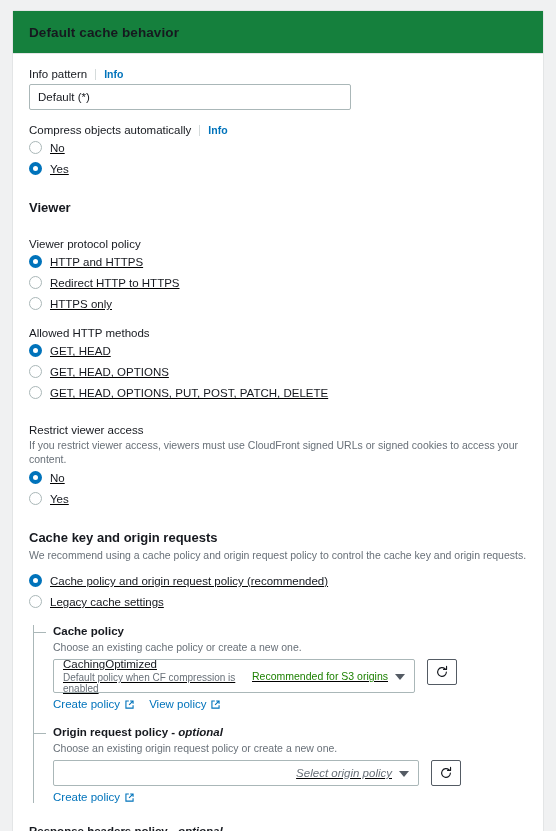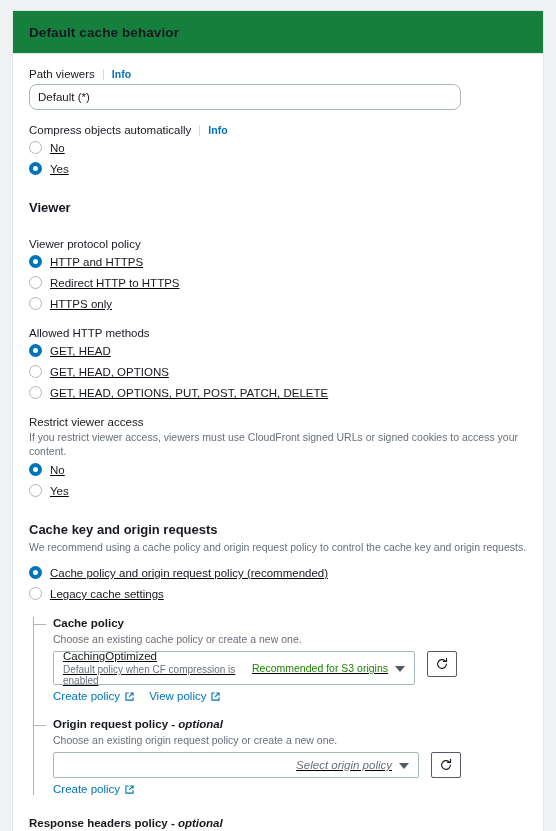--- a/index.html
+++ b/index.html
@@ -48,24 +48,24 @@
   }
   .info-link {
     color: #0073bb;
     font-size: 10.5px;
     font-weight: bold;
     text-decoration: none;
     cursor: pointer;
   }
 
   .text-input {
-    width: 432px;
+    width: 322px;
     height: 26px;
     border: 1px solid #aab7b8;
-    border-radius: 8px;
+    border-radius: 2px;
     background: #fff;
     font-size: 11.5px;
     color: #16191f;
     padding: 0 8px;
     font-family: "Liberation Sans", sans-serif;
     outline: none;
   }
 
   .radio-row {
     display: flex;
@@ -197,21 +197,21 @@
 <div class="card">
 
   <div class="card-header">
     <h2>Default cache behavior</h2>
   </div>
 
   <div class="card-body">
 
     
     <div class="field-label">
-      <span class="lbl">Path viewers</span>
+      <span class="lbl">Info pattern</span>
       <span class="divider-bar"></span>
       <a class="info-link">Info</a>
     </div>
     <input class="text-input" type="text" value="Default (*)" style="">
 
     
     <div class="field-label" style="margin-top:14px">
       <span class="lbl">Compress objects automatically</span>
       <span class="divider-bar"></span>
       <a class="info-link">Info</a>
@@ -259,21 +259,21 @@
       <div class="radio-row">
         <span class="radio"></span>
         <span class="radio-label">GET, HEAD, OPTIONS</span>
       </div>
       <div class="radio-row">
         <span class="radio"></span>
         <span class="radio-label">GET, HEAD, OPTIONS, PUT, POST, PATCH, DELETE</span>
       </div>
     </div>
 
-    <div class="field-label" style="margin-top:14px; margin-bottom:0">
+    <div class="field-label" style="margin-top:22px; margin-bottom:0">
       <span class="lbl">Restrict viewer access</span>
     </div>
     <p class="helper" style="margin-top:2px">If you restrict viewer access, viewers must use CloudFront signed URLs or signed cookies to access your content.</p>
     <div style="margin-top:2px">
       <div class="radio-row">
         <span class="radio checked"></span>
         <span class="radio-label">No</span>
       </div>
       <div class="radio-row">
         <span class="radio"></span>

